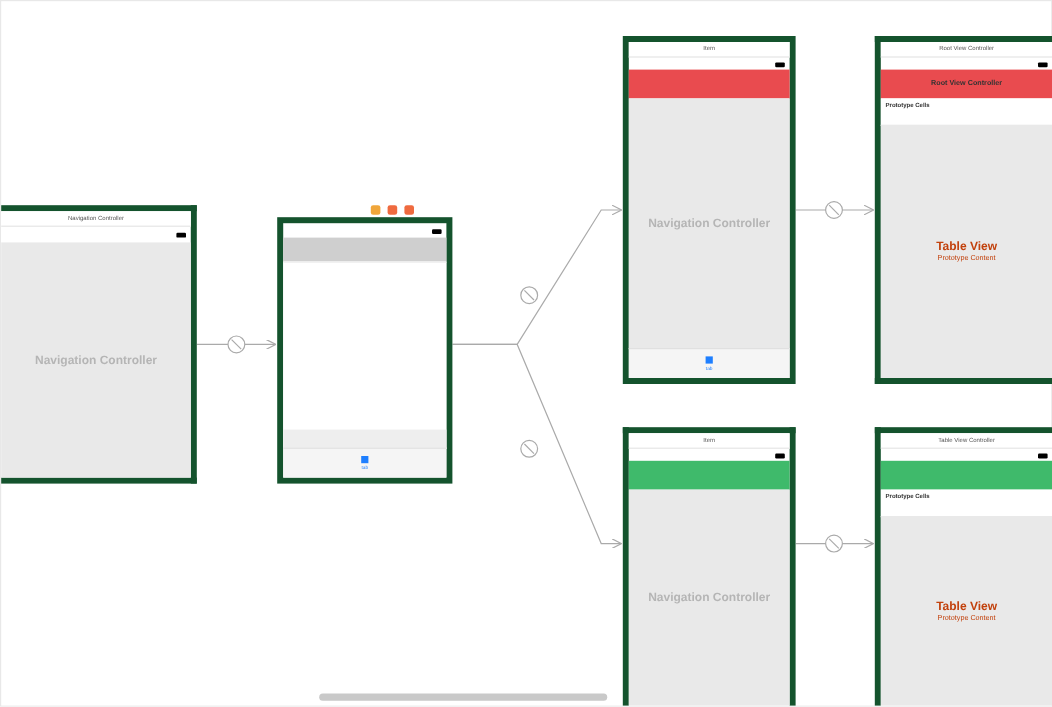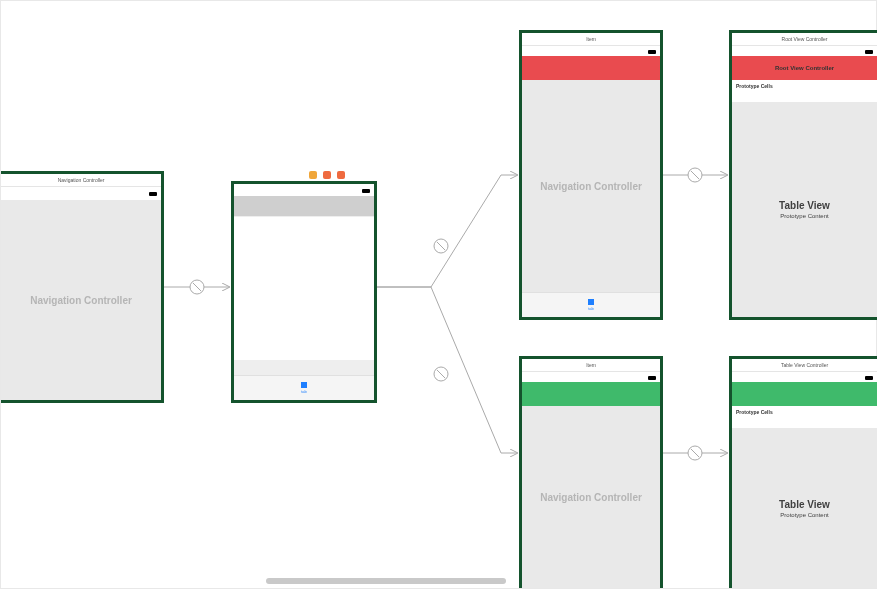--- a/index.html
+++ b/index.html
@@ -1,26 +1,26 @@
 <!DOCTYPE html>
 <html><head>
 <meta charset="utf-8">
 <style>
   html,body{margin:0;padding:0;width:877px;height:589px;background:#fff;font-family:-apple-system,Helvetica,Arial,sans-serif;overflow:hidden}
   .canvas{position:relative;width:877px;height:589px;background:#fff;border:1px solid #e8e8e8;box-sizing:border-box}
-  .scene{position:absolute;background:#fff;border:3px solid #14532d;box-sizing:border-box}
+  .scene{position:absolute;background:#fff;border:5px solid #14532d;box-sizing:border-box}
   .scene-title{position:absolute;left:0;right:0;top:0;height:12px;background:#fff;border-bottom:1px solid #e5e5e5;font-size:5px;color:#555;text-align:center;line-height:12px}
   .battery{position:absolute;right:4px;width:8px;height:4px;background:#000;border-radius:1px}
   .nav-body{position:absolute;left:0;right:0;background:#e9e9e9;display:flex;align-items:center;justify-content:center;color:#b5b5b5;font-size:10px;font-weight:600}
   .navbar{position:absolute;left:0;right:0;height:20px}
   .detail-body{position:absolute;left:0;right:0;bottom:0;background:#fff}
   .tabbar{position:absolute;left:0;right:0;bottom:0;height:24px;background:#f5f5f5;border-top:1px solid #e0e0e0;display:flex;align-items:center;justify-content:center;flex-direction:column}
   .tabicon{width:6px;height:6px;background:#1e7fff;margin-bottom:1px}
   .proto-label{position:absolute;left:4px;font-size:5px;font-weight:600;color:#333}
-  .tv-body{position:absolute;left:0;right:0;bottom:0;background:#e9e9e9;display:flex;align-items:center;justify-content:center;flex-direction:column;color:#404040}
+  .tv-body{position:absolute;left:0;right:0;bottom:0;background:#e9e9e9;display:flex;align-items:center;justify-content:center;flex-direction:column;color:#c2410c}
   .tv-body .h{font-size:10px;font-weight:600}
   .tv-body .s{font-size:6px;margin-top:2px}
   .toolbar-icons{position:absolute;display:flex;gap:6px;align-items:center}
   .ico{width:8px;height:8px;border-radius:2px}
   svg.connectors{position:absolute;left:0;top:0;width:877px;height:589px;pointer-events:none}
   .segue-badge{fill:#fff;stroke:#aaa;stroke-width:1}
   .scrollbar{position:absolute;bottom:4px;height:6px;background:#c9c9c9;border-radius:3px}
 </style>
 </head>
 <body>

